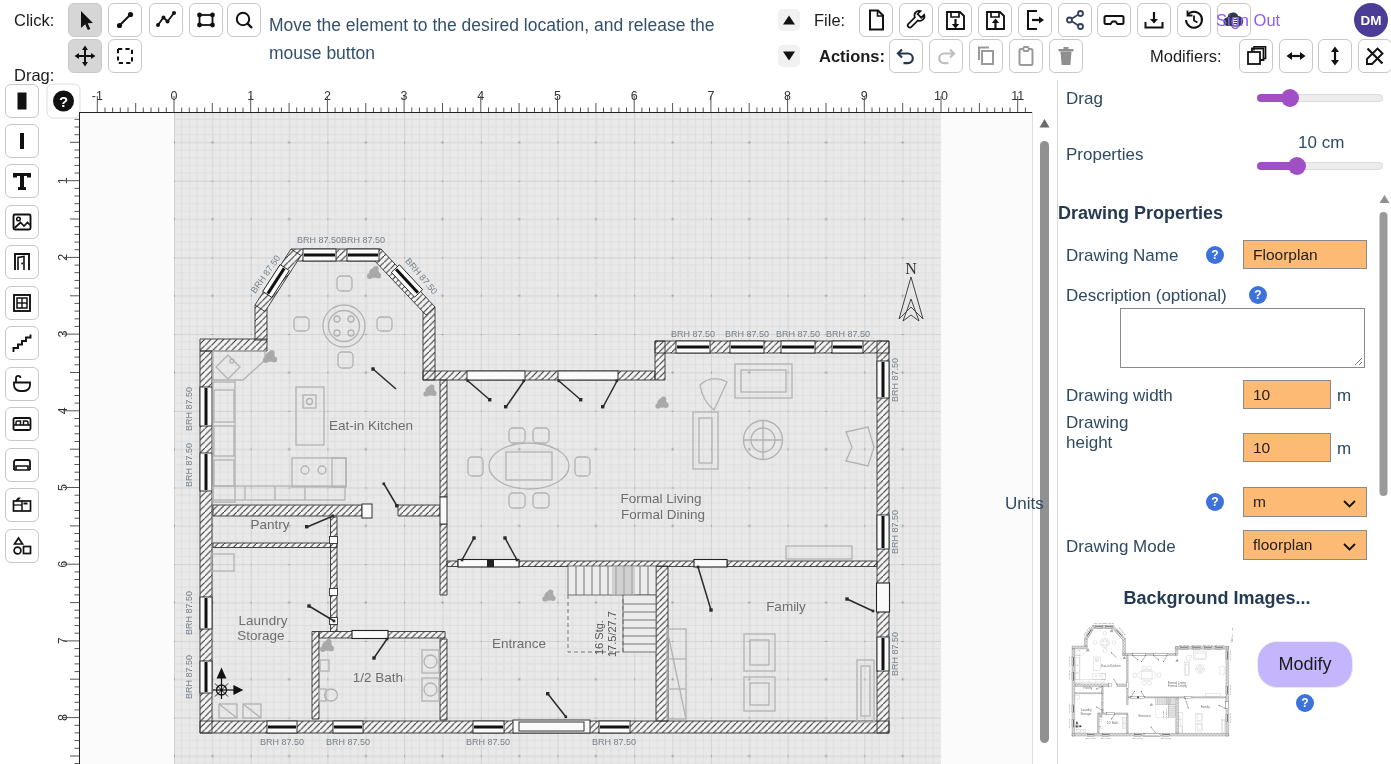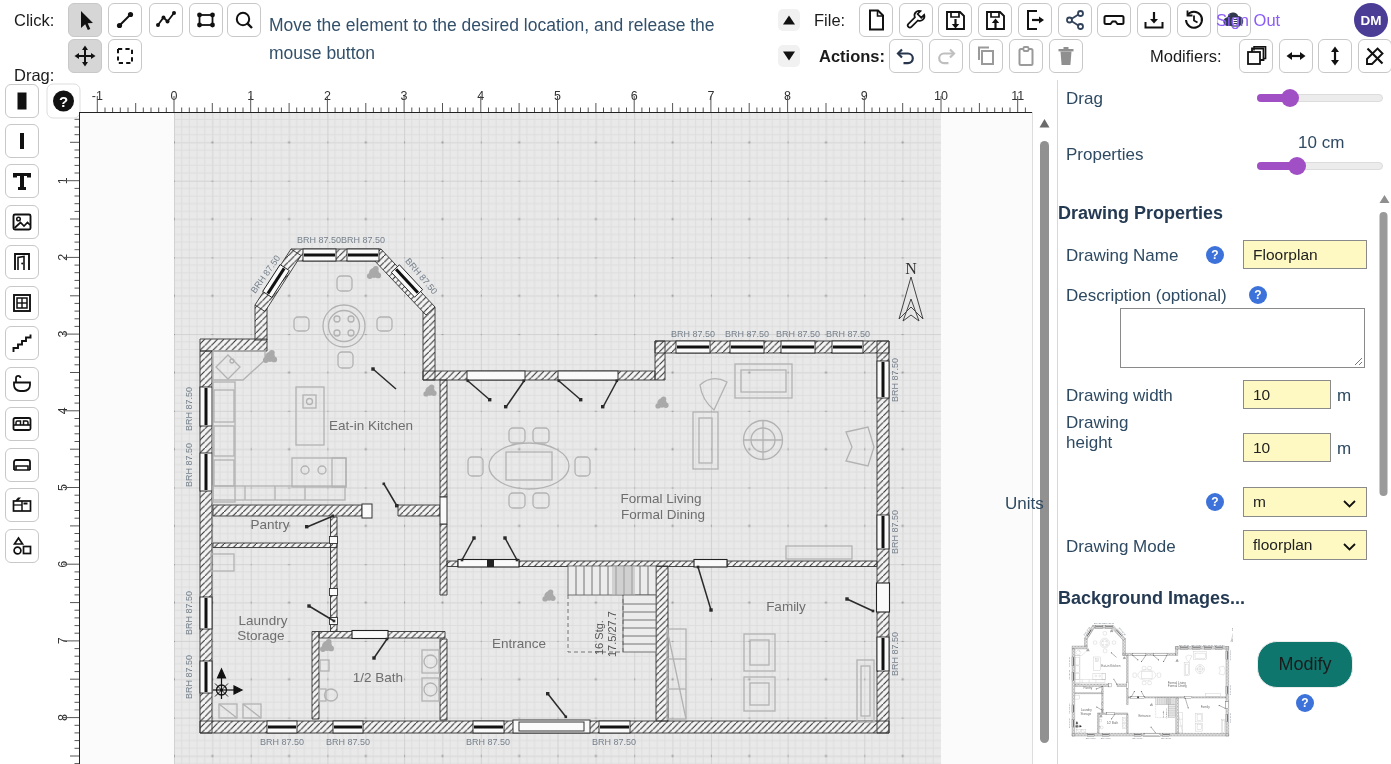--- a/index.html
+++ b/index.html
@@ -9,21 +9,21 @@
   .tbtn{position:absolute;width:34px;height:34px;border:1px solid #c8c8c8;border-radius:6px;
     background:#fff;box-sizing:border-box;display:flex;align-items:center;justify-content:center;}
   .tbtn.sel{background:#d6d6d6;}
   .tlabel{position:absolute;font-size:16.5px;color:#1b1b1b;}
   .msg{position:absolute;left:269px;top:11px;width:480px;font-size:17.5px;line-height:28px;color:#33506b;}
   .sbtn{position:absolute;left:5px;width:34px;height:34px;border:1px solid #c8c8c8;border-radius:6px;
     background:#fff;box-sizing:border-box;display:flex;align-items:center;justify-content:center;}
   .plabel{position:absolute;font-size:17px;color:#2e4a62;}
   .qmark{position:absolute;width:18px;height:18px;border-radius:50%;background:#3c72d9;color:#fff;
     font-size:12px;font-weight:bold;text-align:center;line-height:18px;}
-  .pinput{position:absolute;border:1px solid #8a8a8a;background:#fef9c3;box-sizing:border-box;
+  .pinput{position:absolute;border:1px solid #8a8a8a;background:#fdba74;box-sizing:border-box;
     font-size:15.5px;color:#222;padding-left:9px;display:flex;align-items:center;}
   .chev{position:absolute;right:10px;top:12px;}
 </style>
 </head>
 <body>
 <div id="root">
 
   <svg class="abs" style="left:0;top:80px" width="1056" height="684" viewBox="0 80 1056 684">
 
     <defs>
@@ -919,28 +919,28 @@
       <svg class="chev" width="13" height="8">
           <polyline points="1,1 6.5,6.5 12,1" fill="none" stroke="#111" stroke-width="1.8"></polyline>
         </svg>
     </div>
     <div class="plabel" style="left:1066px;top:537px;">Drawing Mode</div>
     <div class="pinput" style="left:1243px;top:530px;width:124px;height:30px;">floorplan
       <svg class="chev" width="13" height="8">
           <polyline points="1,1 6.5,6.5 12,1" fill="none" stroke="#111" stroke-width="1.8"></polyline>
         </svg>
     </div>
-    <div class="abs" style="left:1058px;top:588px;width:318px;font-size:18px;font-weight:bold;color:#243a52;">Background Images...</div>
+    <div class="abs" style="left:1058px;top:588px;width:318px;text-align:center;font-size:18px;font-weight:bold;color:#243a52;">Background Images...</div>
 
     <div class="abs" style="left:1067px;top:622px;width:166px;height:118px;background:#fff;">
       <svg width="166" height="118" viewBox="178 234 730 516" preserveAspectRatio="none">
           <use href="#plan"></use>
         </svg>
     </div>
-    <div class="abs" style="left:1257px;top:641px;width:96px;height:47px;background:#0f766e;border:1px solid #ececec;border-radius:20px;box-sizing:border-box;display:flex;align-items:center;justify-content:center;font-size:18px;color:#1b1b1b;">Modify</div>
+    <div class="abs" style="left:1257px;top:641px;width:96px;height:47px;background:#c4b5fd;border:1px solid #ececec;border-radius:20px;box-sizing:border-box;display:flex;align-items:center;justify-content:center;font-size:18px;color:#1b1b1b;">Modify</div>
     <div class="qmark" style="left:1296px;top:694px;">?</div>
 
     <svg class="abs" style="left:1378px;top:80px" width="13" height="684">
       <path d="M6.5,115 L11.5,123 H1.5 Z" fill="#8f8f8f"></path>
       <rect x="1.5" y="132" width="8" height="284" rx="4" fill="#9a9a9a"></rect>
     </svg>
   </div>
 
 </div>
 

